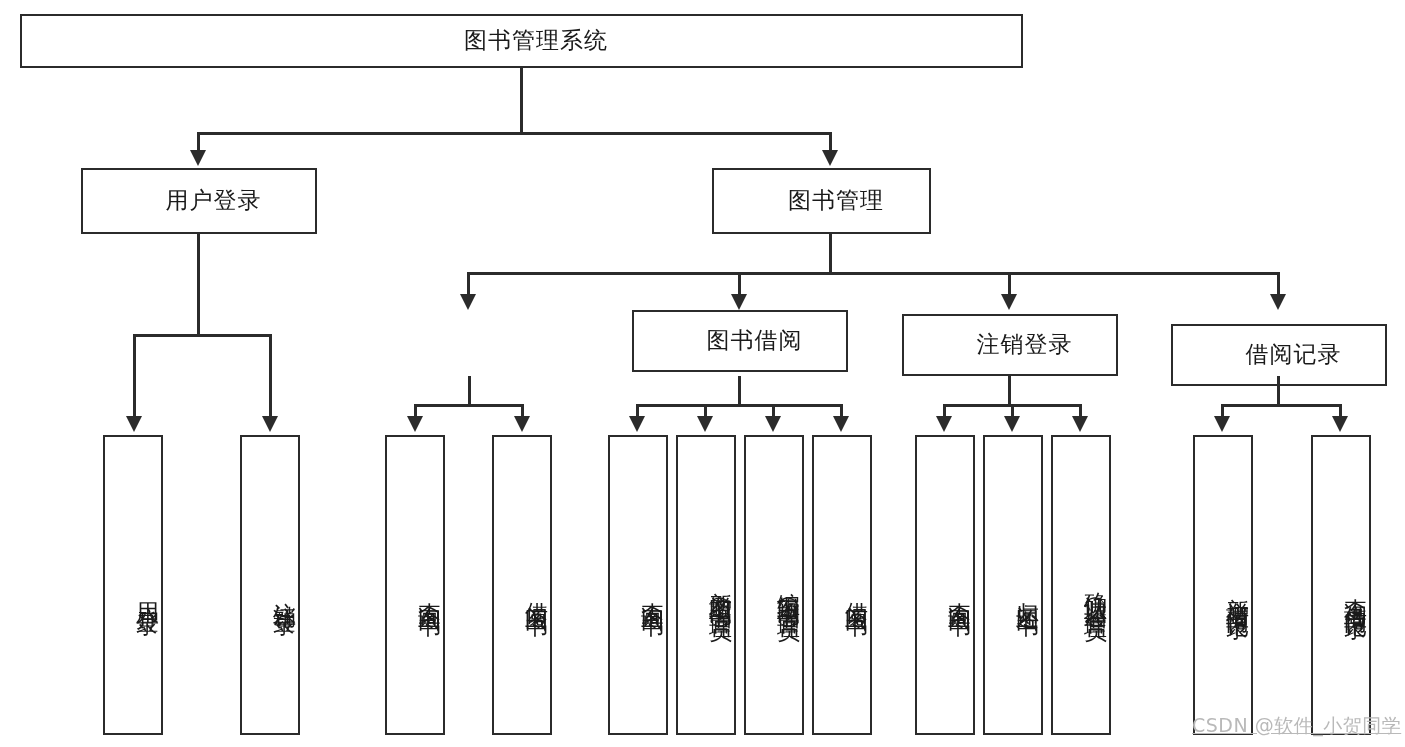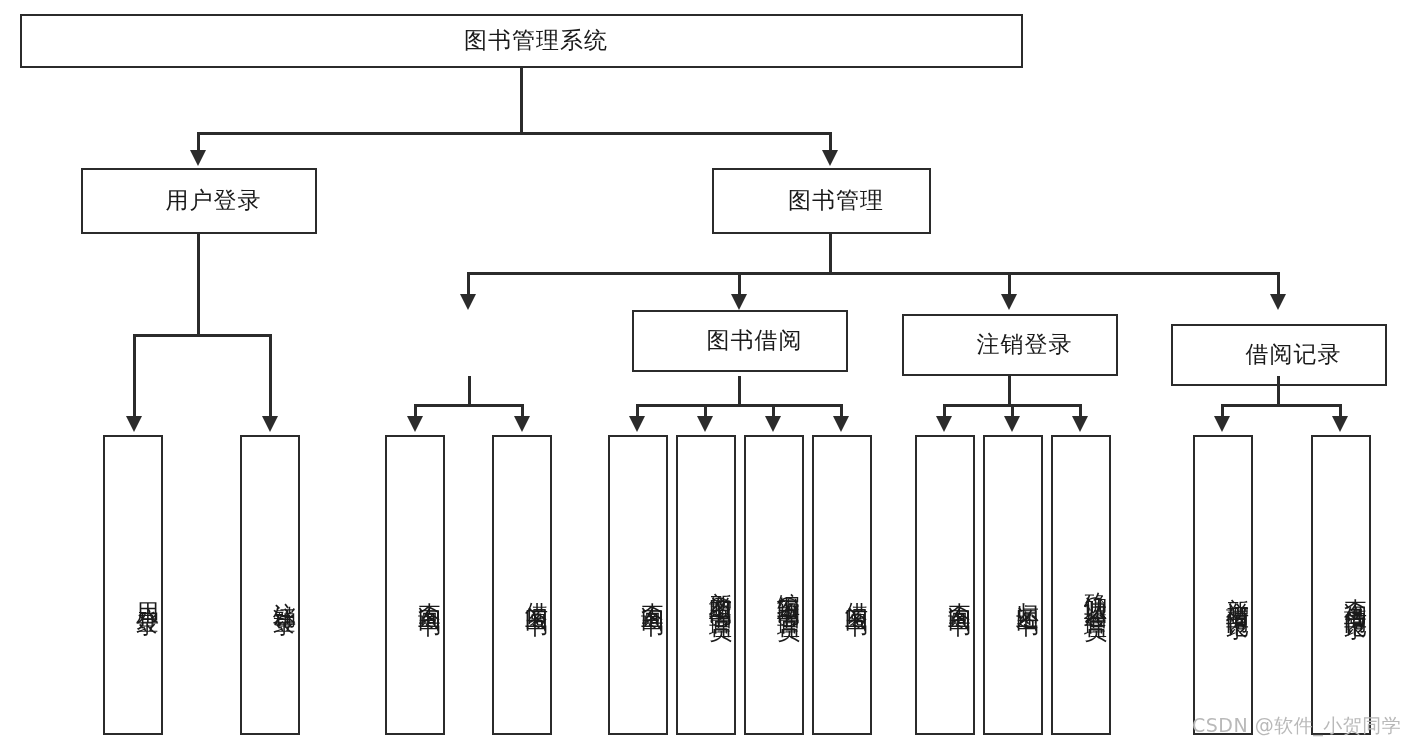--- a/index.html
+++ b/index.html
@@ -62,20 +62,21 @@
     border-right: 8px solid transparent;
     border-top: 16px solid #2b2b2b;
   }
   #watermark {
     position: absolute;
     color: #b9b9b9;
     font-size: 19px;
     white-space: nowrap;
     letter-spacing: 0.5px;
     user-select: none;
+    text-decoration: underline;
   }
 </style>
 </head>
 <body>
 
 <div id="canvas">
 
   <div class="node h" style="left:20px; top:14px; width:1003px; height:54px;">
     <span>图书管理系统</span>
   </div>

